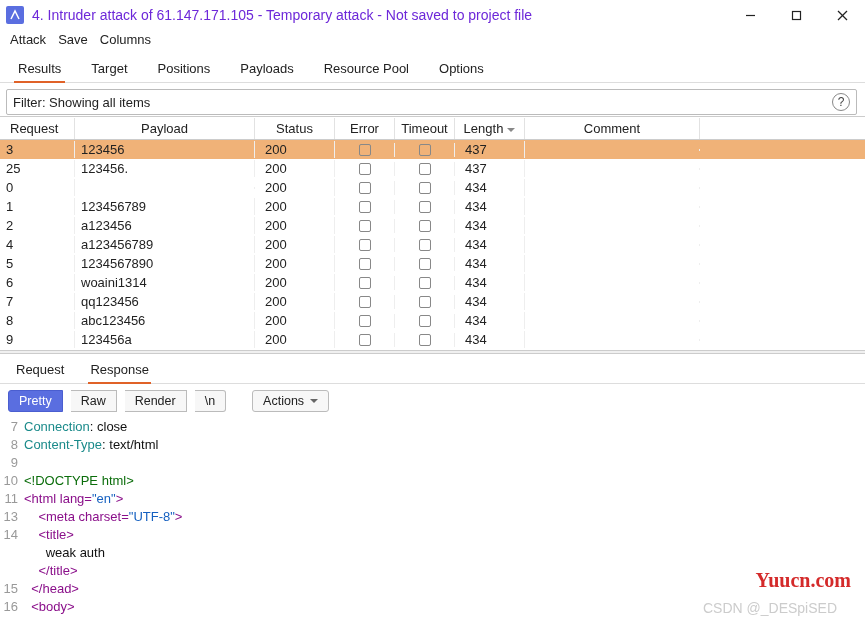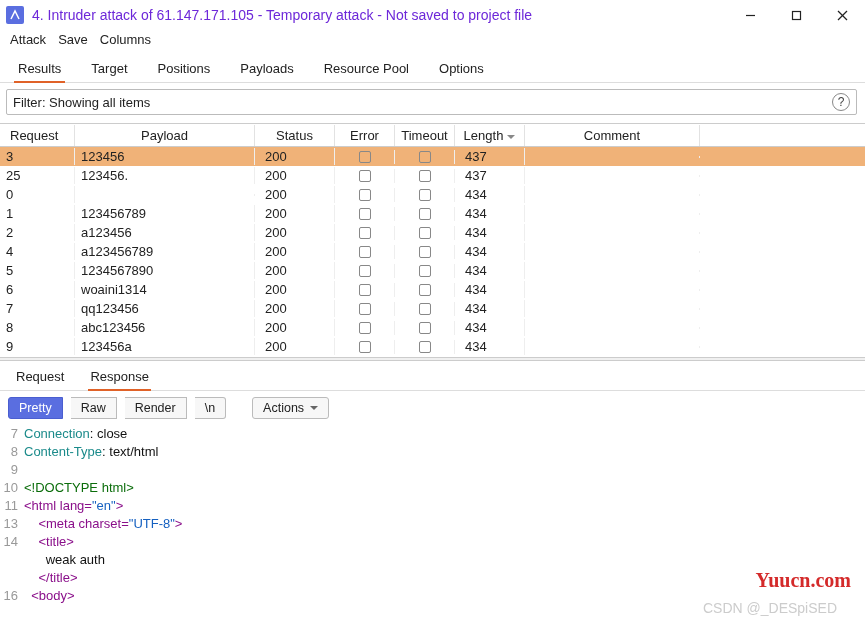--- a/index.html
+++ b/index.html
@@ -14,21 +14,21 @@
 .titlebar .win-btn svg { width:11px; height:11px; stroke:#222; stroke-width:1.2; fill:none; }
 
 .menubar { display:flex; gap: 12px; padding: 2px 10px 6px 10px; font-size: 13px; color:#222; }
 .menubar span { cursor: default; }
 
 .tabs-row { display:flex; gap: 22px; padding: 4px 14px 0 14px; border-bottom: 1px solid #ddd; font-size: 13px; }
 .tabs-row .tab { padding: 4px 4px 6px 4px; position: relative; }
 .tabs-row .tab.active { color:#222; }
 .tabs-row .tab.active::after { content:""; position:absolute; left:0; right:0; bottom:-1px; height:2px; background:#e06228; }
 
-.filter-bar { margin: 6px 8px 8px 6px; border:1px solid #bbb; border-radius: 2px; height: 26px; display:flex; align-items:center; padding: 0 6px; justify-content: space-between; }
+.filter-bar { margin: 6px 8px 1px 6px; border:1px solid #bbb; border-radius: 2px; height: 26px; display:flex; align-items:center; padding: 0 6px; justify-content: space-between; }
 .filter-bar .help { width:18px; height:18px; border:1px solid #888; border-radius:50%; display:flex; align-items:center; justify-content:center; font-size:12px; color:#444; }
 
 .table { }
 .thead, .trow { display:grid; grid-template-columns: 75px 180px 80px 60px 60px 70px 175px; align-items:center; height:19px; }
 .thead { height: 24px; border-top:1px solid #ccc; border-bottom:1px solid #ccc; font-size:13px; }
 .thead .th { padding: 3px 6px; border-right:1px solid #e2e2e2; text-align:center; white-space:nowrap; position:relative; }
 .thead .th:first-child { text-align:left; padding-left:10px; }
 .thead .th.payload { text-align:center; }
 .thead .th.length::after { content:""; display:inline-block; margin-left:4px; border:4px solid transparent; border-top-color:#888; position:relative; top:3px; }
 .tbody { }
@@ -326,19 +326,23 @@
     </div>
     <div class="line">
       <div class="gutter"></div>
       <div class="code"><span class="c-text">      weak auth</span></div>
     </div>
     <div class="line">
       <div class="gutter"></div>
       <div class="code"><span class="c-text">    </span><span class="c-tag">&lt;/title&gt;</span></div>
     </div>
     <div class="line">
+      <div class="gutter">15</div>
+      <div class="code"><span class="c-text">  </span><span class="c-tag">&lt;/head&gt;</span></div>
+    </div>
+    <div class="line">
       <div class="gutter">16</div>
       <div class="code"><span class="c-text">  </span><span class="c-tag">&lt;body&gt;</span></div>
     </div>
   </div>
 
 <div class="watermark1">Yuucn.com</div>
 <div class="watermark2">CSDN @_DESpiSED</div>
 
 </body></html>

